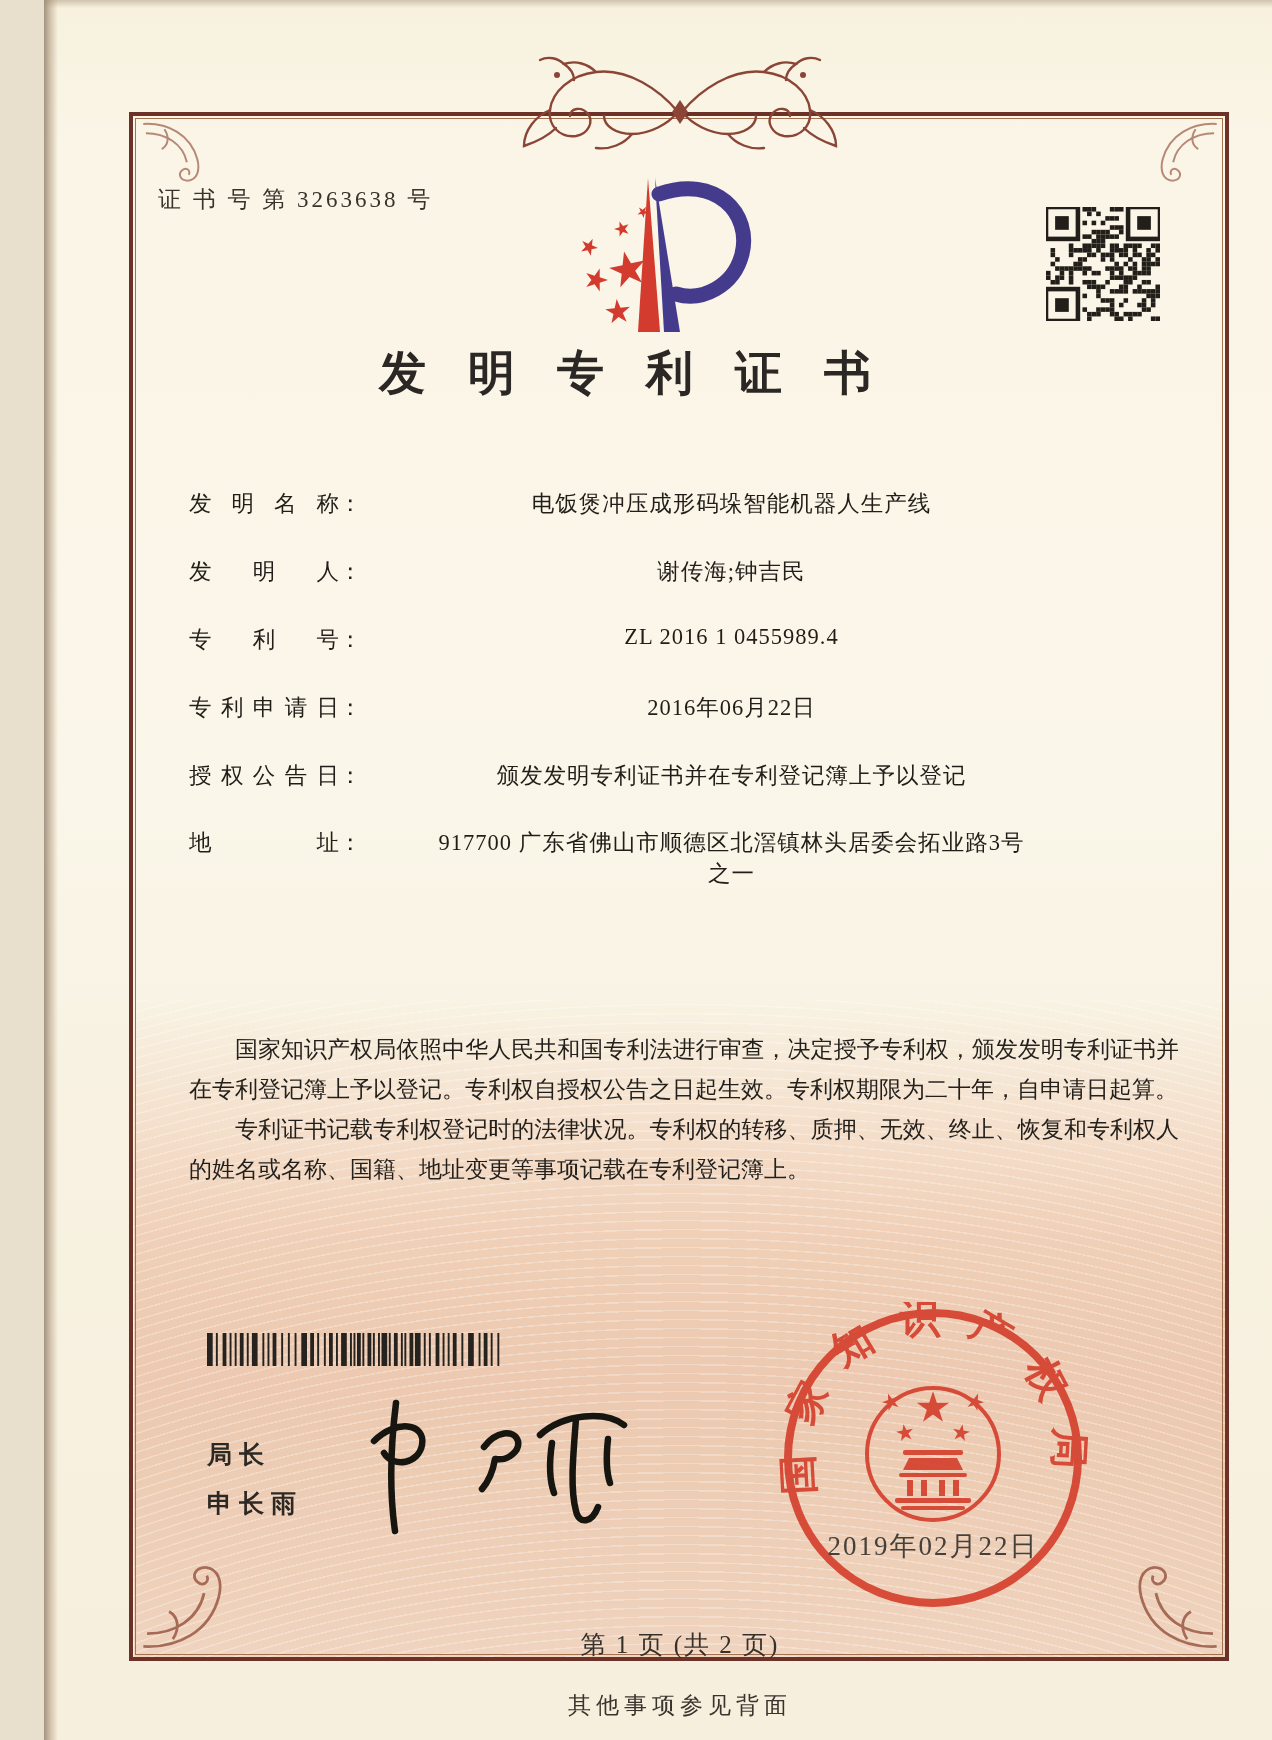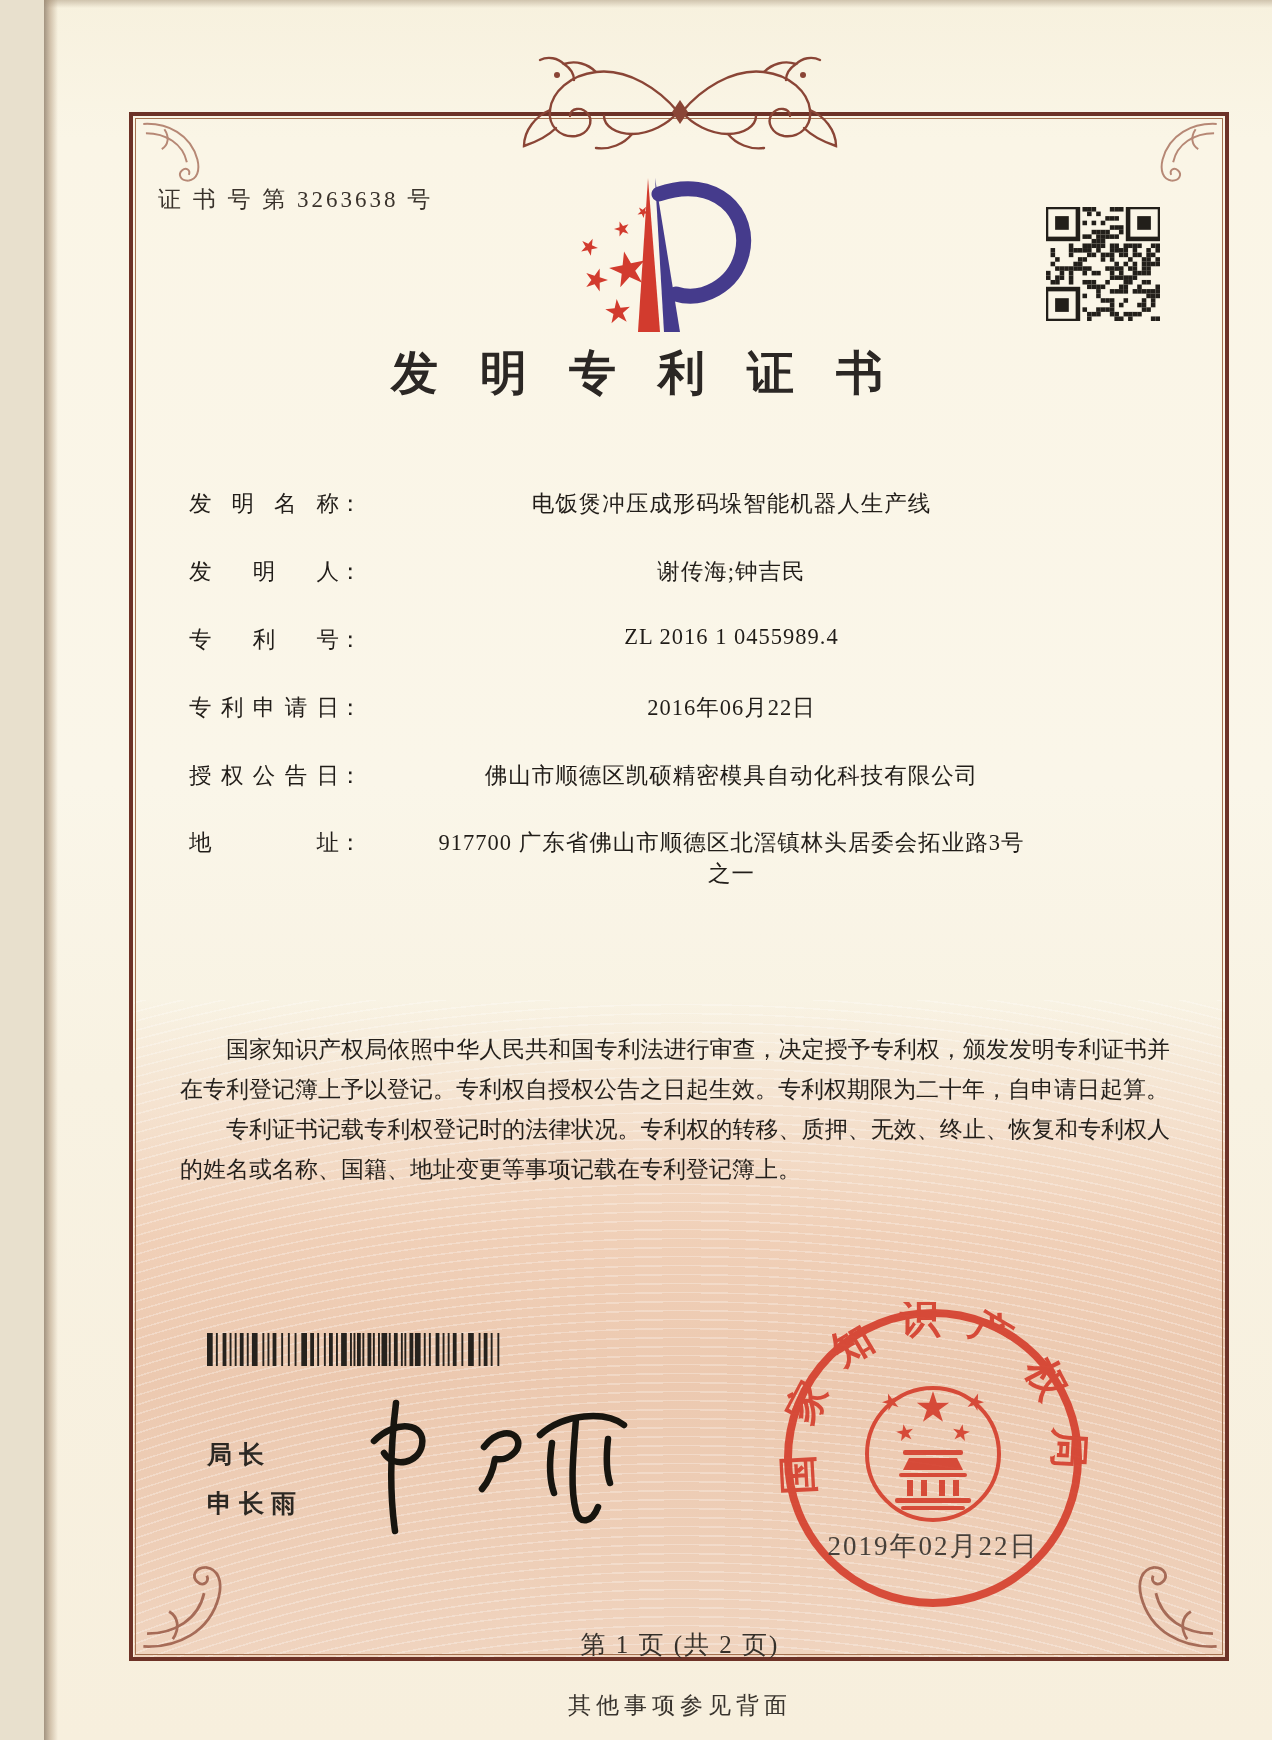--- a/index.html
+++ b/index.html
@@ -20,32 +20,32 @@
 
   
   .frame{position:absolute;left:85px;top:112px;width:1100px;height:1549px;
         border:4px solid #6d3227;box-sizing:border-box;pointer-events:none;}
   .frame-inner{position:absolute;inset:2px;border:1px solid #a4714f;}
 
   .ornament{position:absolute;pointer-events:none;}
 
   .cert-no{position:absolute;left:114px;top:184px;font-size:23px;letter-spacing:3px;color:#3a332c;}
 
-  .title{position:absolute;left:41px;top:342px;width:1104px;text-align:center;
+  .title{position:absolute;left:29px;top:342px;width:1104px;text-align:center;
         font-size:47px;font-weight:600;letter-spacing:42px;text-indent:42px;color:#2b2724;}
 
   .row{position:absolute;left:145px;font-size:22.5px;color:#211d19;white-space:nowrap;}
   .flabel{display:inline-block;width:150px;text-align:justify;text-align-last:justify;vertical-align:top;}
   .fcolon{display:inline-block;vertical-align:top;margin-right:10px;}
   .fvalue{display:inline-block;vertical-align:top;letter-spacing:1px;white-space:normal;width:720px;text-align:center;}
   .addr2{display:block;}
   .grant-no-group{position:absolute;left:495px;top:0;}
   .grant-no-group .flabel{width:148px;}
 
-  .body-text{position:absolute;left:136px;top:1030px;width:990px;}
+  .body-text{position:absolute;left:145px;top:1030px;width:990px;}
   .body-text p{margin:0;font-size:23px;line-height:40px;text-indent:2em;text-align:justify;color:#231f1b;}
 
   .barcode{position:absolute;left:163px;top:1333px;}
 
   .director{position:absolute;left:163px;top:1438px;font-family:"Liberation Sans","DejaVu Sans",sans-serif;
         font-weight:700;font-size:25px;color:#2c2823;letter-spacing:7px;}
   .director div{margin-bottom:16px;}
 
   .signature{position:absolute;left:318px;top:1385px;}
 
@@ -356,21 +356,21 @@
   <div class="row" style="top:556px">
     <span class="flabel">发明人</span><span class="fcolon">：</span><span class="fvalue">谢传海;钟吉民</span>
   </div>
   <div class="row" style="top:624px">
     <span class="flabel">专利号</span><span class="fcolon">：</span><span class="fvalue">ZL 2016 1 0455989.4</span>
   </div>
   <div class="row" style="top:692px">
     <span class="flabel">专利申请日</span><span class="fcolon">：</span><span class="fvalue">2016年06月22日</span>
   </div>
   <div class="row" style="top:760px">
-    <span class="flabel">授权公告日</span><span class="fcolon">：</span><span class="fvalue">佛山市顺德区凯硕精密模具自动化科技有限公司</span>
+    <span class="flabel">授权公告日</span><span class="fcolon">：</span><span class="fvalue">颁发发明专利证书并在专利登记簿上予以登记</span>
   </div>
   <div class="row" style="top:827px">
     <span class="flabel">地址</span><span class="fcolon">：</span><span class="fvalue"><span>917700 广东省佛山市顺德区北滘镇林头居委会拓业路3号</span><span class="addr2">之一</span></span>
   </div>
 
   <div class="body-text">
     <p>国家知识产权局依照中华人民共和国专利法进行审查，决定授予专利权，颁发发明专利证书并在专利登记簿上予以登记。专利权自授权公告之日起生效。专利权期限为二十年，自申请日起算。</p>
     <p>专利证书记载专利权登记时的法律状况。专利权的转移、质押、无效、终止、恢复和专利权人的姓名或名称、国籍、地址变更等事项记载在专利登记簿上。</p>
   </div>
 

